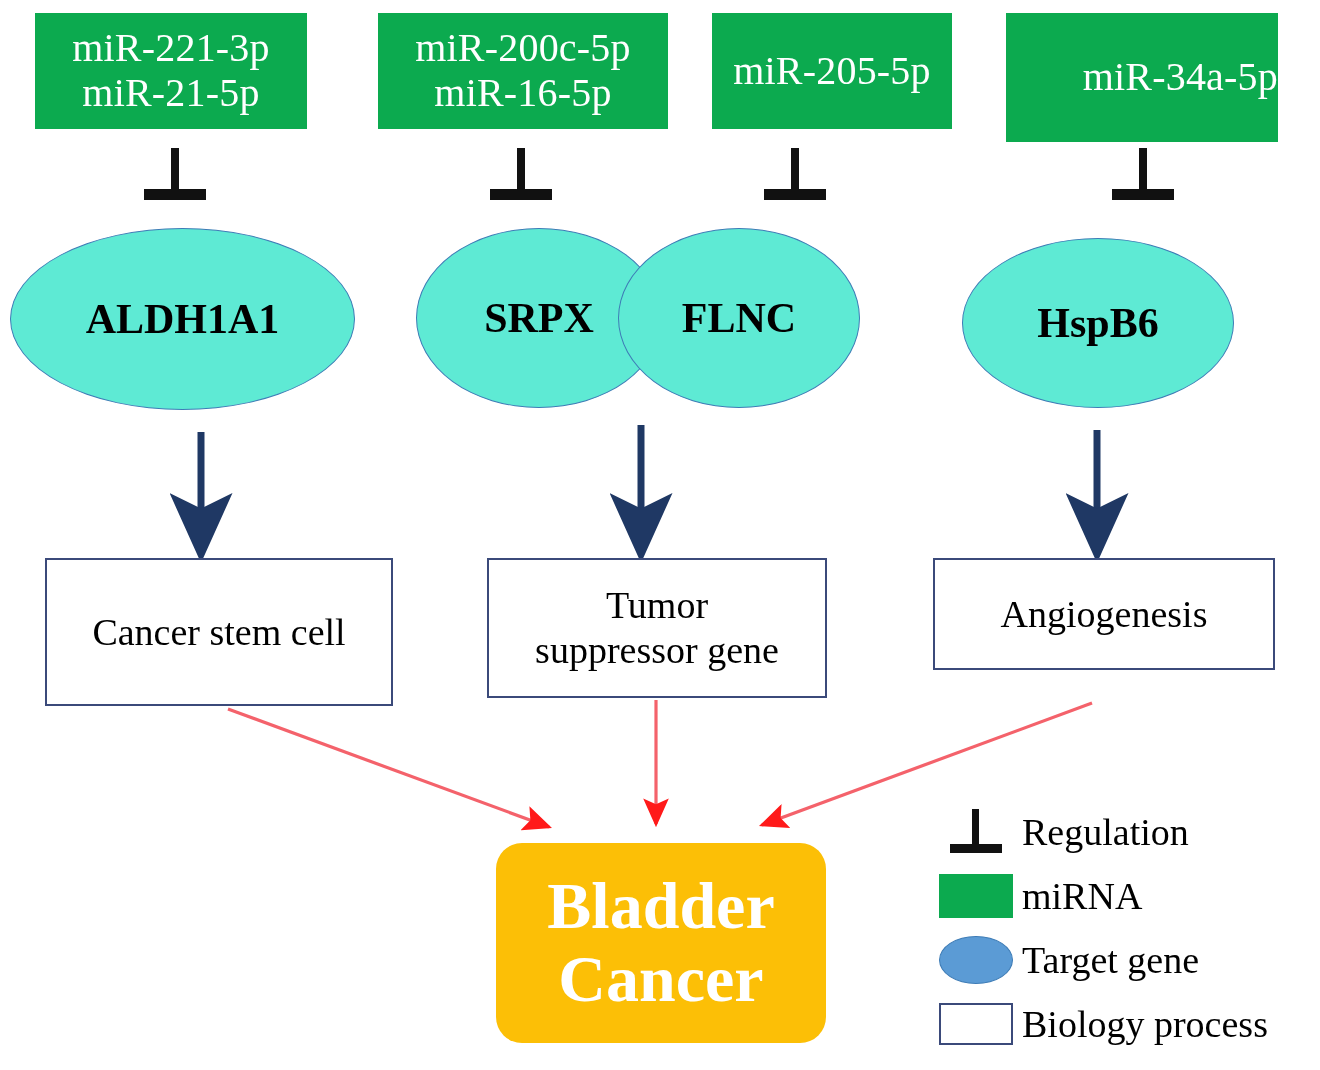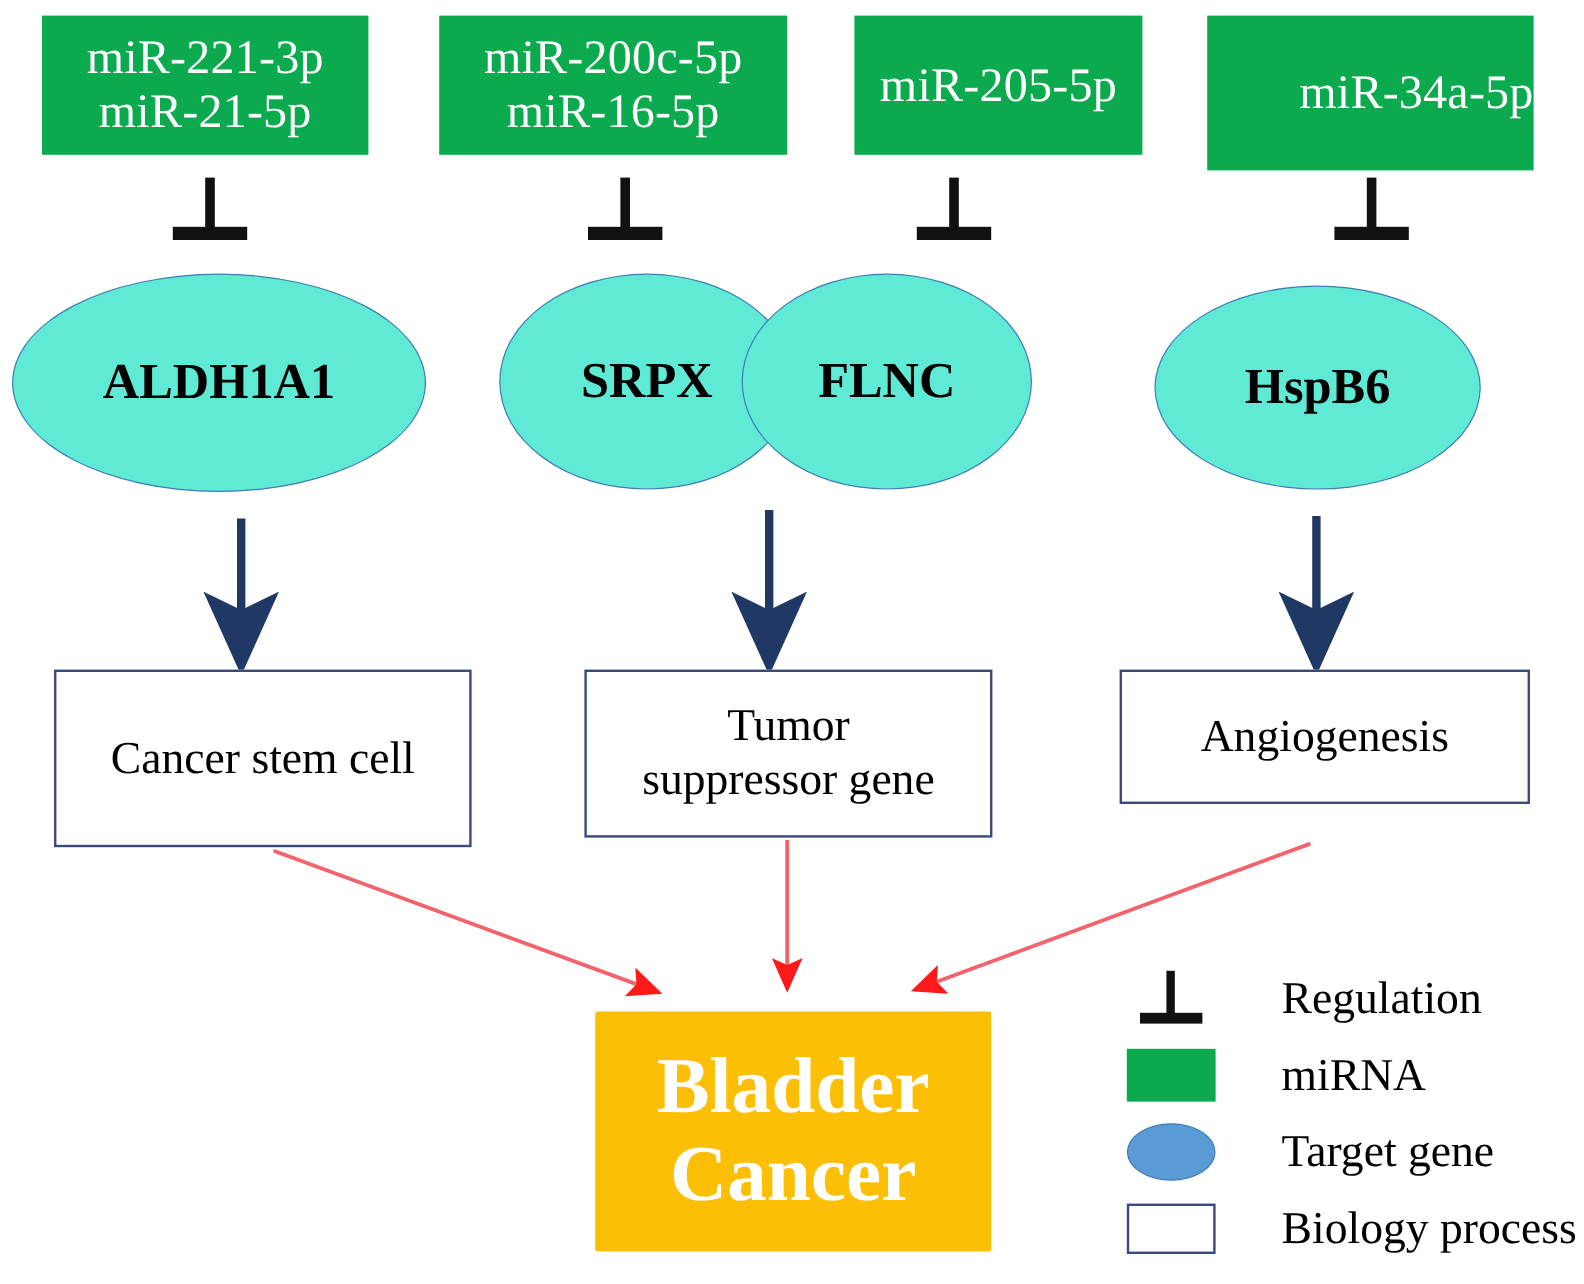--- a/index.html
+++ b/index.html
@@ -71,21 +71,21 @@
     font-size: 38px;
     line-height: 1.18;
     box-sizing: border-box;
   }
   .process-box span { display: block; }
 
   
   #bladder-cancer-node {
     position: absolute;
     background: #FCBF06;
-    border-radius: 2px;
+    border-radius: 26px;
     display: flex;
     flex-direction: column;
     align-items: center;
     justify-content: center;
     color: #ffffff;
     font-weight: bold;
     font-size: 66px;
     line-height: 1.1;
     box-sizing: border-box;
   }
@@ -130,21 +130,20 @@
     width: 92px;
     display: flex;
     align-items: center;
     justify-content: center;
     flex: none;
   }
   .legend-label {
     font-size: 38px;
     color: #000000;
     white-space: nowrap;
-    margin-left: 46px;
   }
   .key-inhibit { position: relative; width: 52px; height: 46px; }
   .key-inhibit .stem { position: absolute; left: 22px; top: 0; width: 7px; height: 38px; background: #111; }
   .key-inhibit .bar  { position: absolute; left: 0; top: 35px; width: 52px; height: 9px; background: #111; }
   .key-mirna   { width: 74px; height: 44px; background: #0CAA4F; }
   .key-gene    { width: 74px; height: 48px; background: #5B9BD5; border: 1.5px solid #3E7CB6; border-radius: 50%; box-sizing: border-box; }
   .key-process { width: 74px; height: 42px; background: #ffffff; border: 2.5px solid #3B4A7A; box-sizing: border-box; }
 </style>
 </head>
 <body>
@@ -168,21 +167,21 @@
     <line x1="228" y1="709" x2="549" y2="827" stroke="#F4626B" stroke-width="3.2" marker-end="url(#red-head)"></line>
     <line x1="656" y1="700" x2="656" y2="824" stroke="#F4626B" stroke-width="3.2" marker-end="url(#red-head)"></line>
     <line x1="1092" y1="703" x2="762" y2="825" stroke="#F4626B" stroke-width="3.2" marker-end="url(#red-head)"></line>
   </svg>
 
   <div class="mirna-box" style="left:35px; top:13px; width:272px; height:116px;">
     <span>miR-221-3p</span>
     <span>miR-21-5p</span>
   </div>
 
-  <div class="mirna-box" style="left:366px; top:13px; width:290px; height:116px;">
+  <div class="mirna-box" style="left:378px; top:13px; width:290px; height:116px;">
     <span>miR-200c-5p</span>
     <span>miR-16-5p</span>
   </div>
 
   <div class="mirna-box" style="left:712px; top:13px; width:240px; height:116px;">
     <span>miR-205-5p</span>
   </div>
 
   <div class="mirna-box" style="left:1006px; top:13px; width:272px; height:129px;align-items:flex-end;">
     <span>miR-34a-5p</span>

